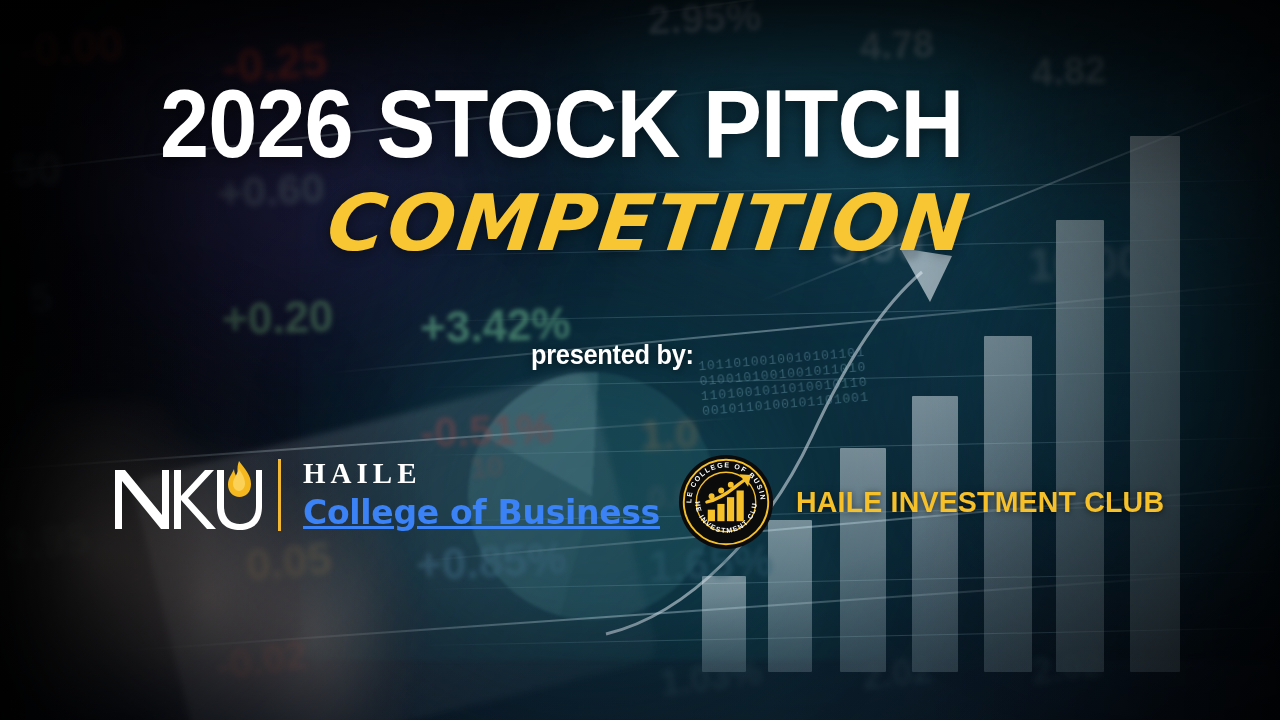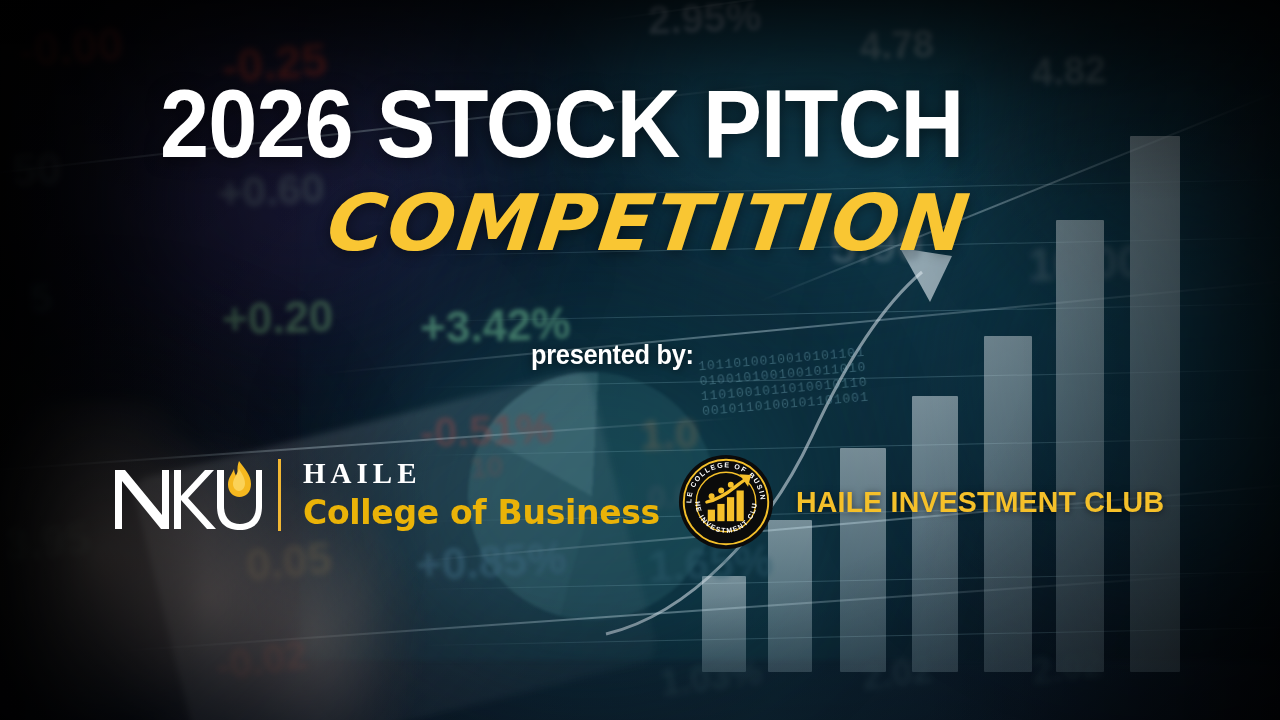--- a/index.html
+++ b/index.html
@@ -207,23 +207,24 @@
     font-size:29px;
     letter-spacing:5px;
     color:#ffffff;
     line-height:1.05;
   }
   .nku-cob {
     font-family:"DejaVu Sans", sans-serif;
     font-weight:700;
     font-size:33px;
     letter-spacing:-.3px;
-    color:#eab308;
+    color:#3b82f6;
     line-height:1.15;
     margin-top:6px;
+    text-decoration:underline;
   }
 
   
   .club { position:absolute; left:678px; top:454px; display:flex; align-items:center; }
   .badge { position:relative; width:96px; height:96px; }
   .badge svg { display:block; }
   .club-name {
     margin-left:22px;
     font-family:"Liberation Sans Narrow","Liberation Sans", sans-serif;
     font-weight:700;

